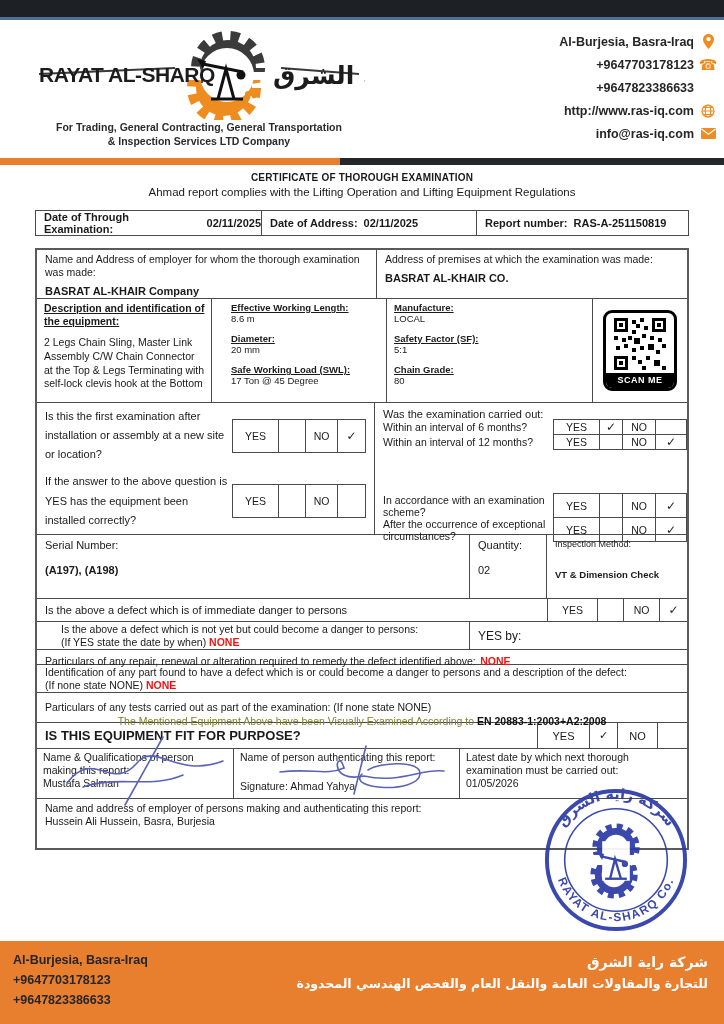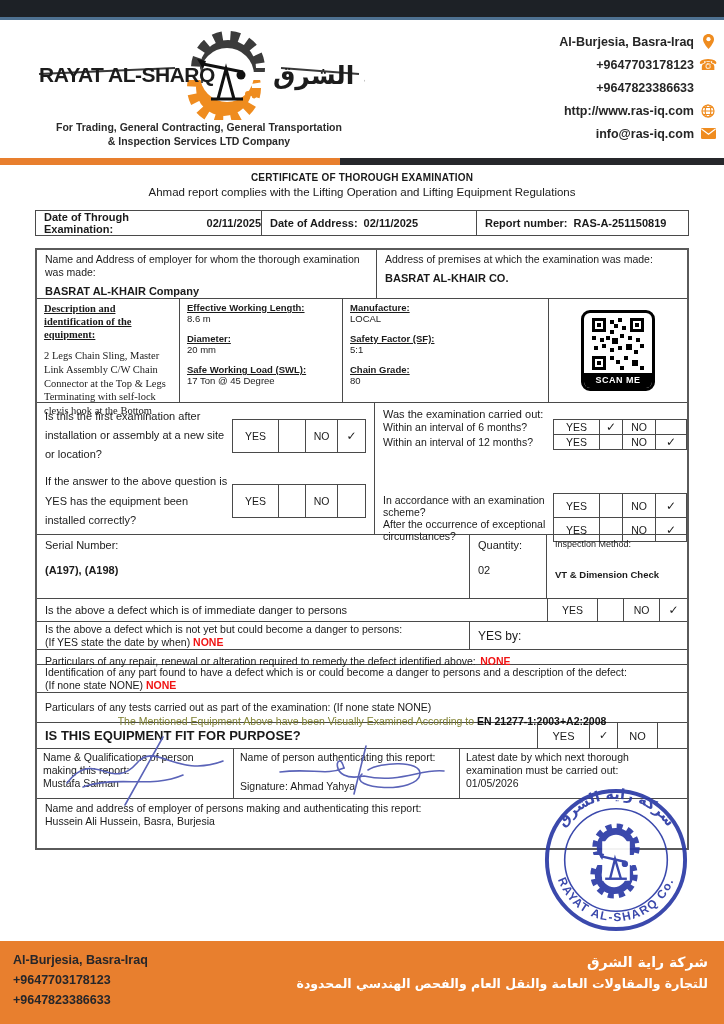--- a/index.html
+++ b/index.html
@@ -42,22 +42,22 @@
   .lbl { font-size:10.5px; line-height:1.25; }
   .val-b { font-weight:bold; font-size:11px; }
   .red { color:#f01414; }
 
   .rowA { height:48px; }
   .rowA .c1 { width:340px; padding:3px 8px; }
   .rowA .c2 { flex:1; padding:3px 8px; }
   .rowA .val-b { margin-top:6px; }
 
   .rowB { height:104px; }
-  .rowB .c1 { width:143px; padding:3px 5px 0 7px;font-family:Liberation Serif, serif; }
-  .rowB .c2 { width:163px; padding:3px 4px 0 7px; }
+  .rowB .c1 { width:175px; padding:3px 5px 0 7px; }
+  .rowB .c2 { width:163px; padding:3px 4px 0 7px;margin-left:12px; }
   .rowB .c3 { width:206px; padding:3px 4px 0 7px; }
   .rowB .c4 { flex:1; display:flex; align-items:center; justify-content:center; }
   .desc-head { font-size:10.5px; font-weight:bold; text-decoration:underline; line-height:1.25; }
   .desc-text { font-size:10.5px; line-height:1.3; margin-top:8px; }
   .spec-label { font-size:9.5px; font-weight:bold; text-decoration:underline; }
   .spec-value { font-size:9.5px; margin-bottom:9px; }
   .qrbox { width:74px; border:3px solid #000; border-radius:9px; overflow:hidden; background:#fff; }
   .qrbox svg { display:block; margin:3px auto 1px auto; }
   .qr-label { background:#000; color:#fff; font-size:9px; font-weight:bold; text-align:center; padding:2px 0 3px 0; letter-spacing:.5px; }
 
@@ -87,21 +87,21 @@
   .method-value { font-size:9.5px; font-weight:bold; margin-top:20px; }
   .qty-label, .serial-label { font-size:11px; }
 
   .rowE { height:23px; align-items:stretch; }
   .rowE .etext { flex:1; display:flex; align-items:center; padding-left:8px; font-size:11px; }
   .ecells { display:flex; width:140px; }
   .ecells .cb { border-left:1px solid #4a4a4a; }
   .ecells .e-yes { width:50px; } .ecells .e-m1 { width:26px; } .ecells .e-no { width:36px; } .ecells .e-m2 { flex:1; }
 
   .rowF { height:28px; }
-  .rowF .c1 { width:433px; padding:1px 8px; }
+  .rowF .c1 { width:433px; padding:1px 24px; }
   .rowF .c2 { flex:1; display:flex; align-items:center; padding-left:8px; font-size:12px; }
 
   .rowG { height:15px; padding:1px 8px; display:block; }
   .rowH { height:28px; padding:1px 8px; display:block; }
   .rowI { height:30px; padding:8px 8px; display:block; }
   .note-line { text-align:center; font-size:10.5px; margin-top:1px; }
   .olive { color:#7f8030; }
   .std { font-weight:bold; color:#111; }
 
   .rowJ { height:26px; align-items:stretch; }
@@ -429,21 +429,21 @@
       <div class="lbl">
         <span>(If none state NONE)</span>
         <span class="red" style="font-weight:bold;">NONE</span>
       </div>
     </div>
 
     <div class="mrow rowI">
       <div class="lbl">Particulars of any tests carried out as part of the examination: (If none state NONE)</div>
       <div class="note-line">
         <span class="olive">The Mentioned Equipment Above have been Visually Examined According to </span>
-        <span class="std">EN 21277-1:2003+A2:2008</span>
+        <span class="std">EN 20883-1:2003+A2:2008</span>
       </div>
     </div>
 
     <div class="mrow rowJ">
       <div class="fit-q">IS THIS EQUIPMENT FIT FOR PURPOSE?</div>
       <div class="fcells">
         <div class="cb f-yes">YES</div>
         <div class="cb f-m1 check">✓</div>
         <div class="cb f-no">NO</div>
         <div class="cb f-m2 check"></div>

